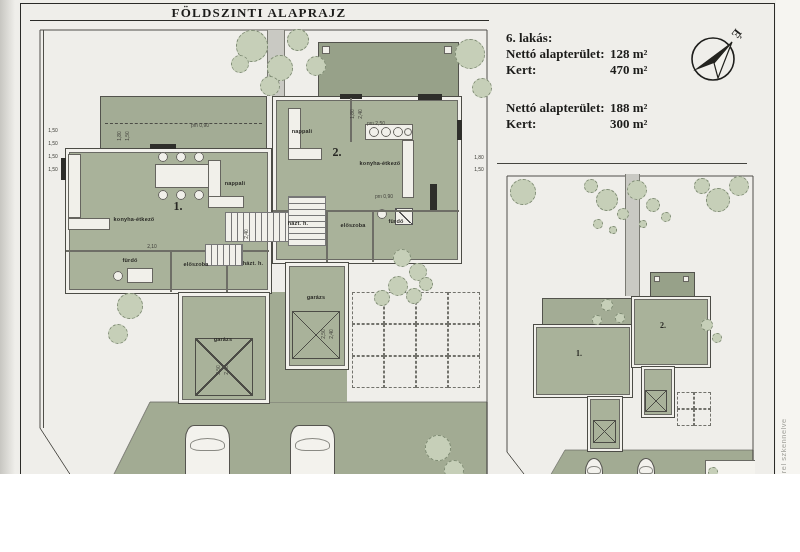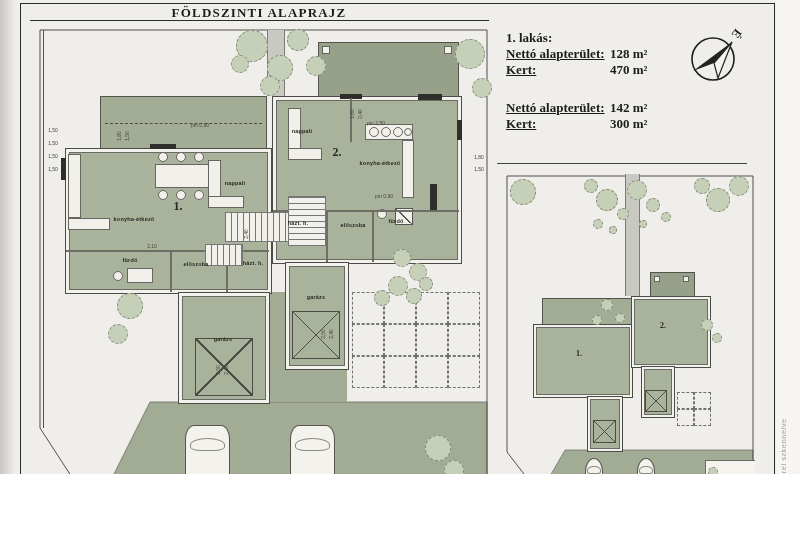--- a/index.html
+++ b/index.html
@@ -64,21 +64,21 @@
            color:rgba(110,118,105,.42);}
   .oc-logo{font:700 54px/0.9 "Liberation Serif",serif;letter-spacing:-2px;}
   .oc-l1{font:700 12px/1.2 "Liberation Sans",sans-serif;letter-spacing:4px;}
   .oc-l2{font:700 15px/1.2 "Liberation Sans",sans-serif;letter-spacing:2.5px;}
 
   
   .info{position:absolute;left:506px;top:30px;width:190px;font-size:13px;font-weight:600;line-height:16px;}
   .apt{margin-bottom:22px;}
   .apt-name{font-weight:700;}
   .irow{display:flex;}
-  .irow .lbl{width:104px;text-decoration:underline;}
+  .irow .lbl{width:104px;}
   .compass{position:absolute;left:686px;top:14px;}
   .site-title{position:absolute;left:497px;top:149px;width:252px;text-align:center;
               font-size:9.5px;font-weight:600;letter-spacing:.4px;}
   .site-rule{position:absolute;left:497px;top:163px;width:250px;border-top:1px solid #44443f;}
   .site-plan{position:absolute;left:503px;top:172px;width:254px;height:364px;}
   .blk.mini{box-shadow:inset 0 0 0 2px #f2f1ec, inset 0 0 0 3px #6a6a64;}
   .p-mini{position:absolute;left:122px;top:2px;width:13px;height:122px;background:#c9c9c3;
           border-left:1px solid #7a7a73;border-right:1px solid #7a7a73;z-index:1;}
   .t2m{left:147px;top:100px;width:43px;height:26px;background:#97a189;}
   .t1m{left:39px;top:126px;width:90px;height:26px;background:#a3ac95;}
@@ -248,34 +248,34 @@
         <div class="plan-label dim" style="left: 293px; top: 310px; transform: translate(-50%, -50%) rotate(-90deg);">2,50</div>
         <div class="plan-label dim" style="left: 301px; top: 310px; transform: translate(-50%, -50%) rotate(-90deg);">2,40</div>
         <div class="plan-label dim" style="left: 188px; top: 346px; transform: translate(-50%, -50%) rotate(-90deg);">2,50</div>
         <div class="plan-label dim" style="left: 196px; top: 346px; transform: translate(-50%, -50%) rotate(-90deg);">2,40</div>
       </div>
 
   </div>
 
   <div class="info">
     <div class="apt">
-      <div class="apt-name">1. lakás:</div>
+      <div class="apt-name">6. lakás:</div>
       <div class="irow">
         <span class="lbl">Nettó alapterület:</span>
         <span class="val">128 m²</span>
       </div>
       <div class="irow">
         <span class="lbl">Kert:</span>
         <span class="val">470 m²</span>
       </div>
     </div>
     <div class="apt">
       <div class="irow">
         <span class="lbl">Nettó alapterület:</span>
-        <span class="val">142 m²</span>
+        <span class="val">188 m²</span>
       </div>
       <div class="irow">
         <span class="lbl">Kert:</span>
         <span class="val">300 m²</span>
       </div>
     </div>
   </div>
 
   <svg class="compass" width="68" height="72" viewBox="0 0 68 72">
     <circle cx="27" cy="45" r="21" fill="none" stroke="#1f1f1d" stroke-width="1.6"></circle>

